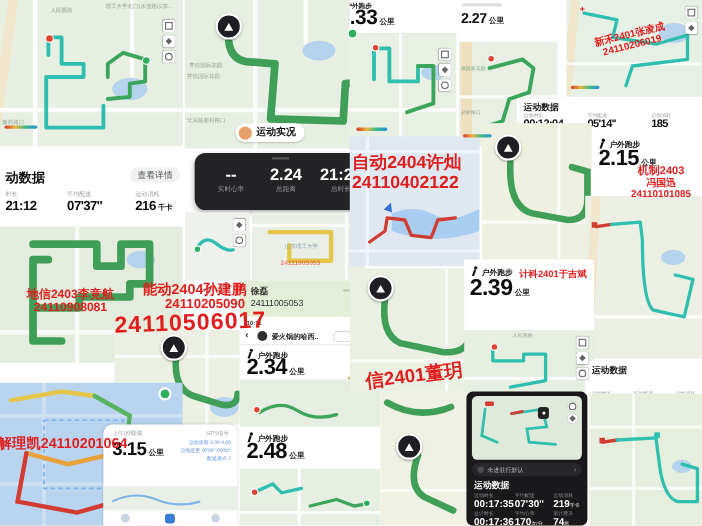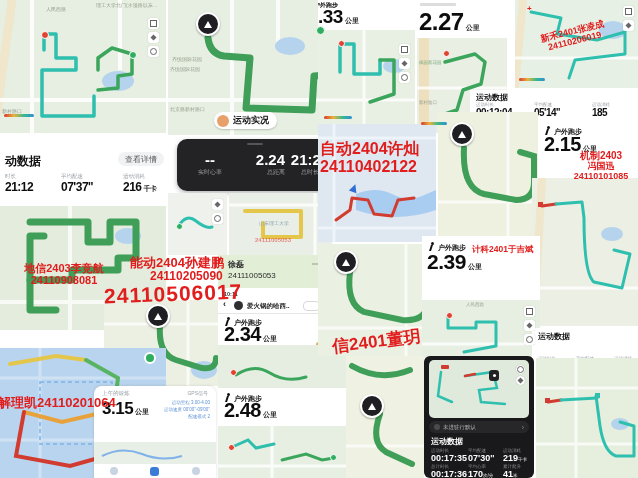--- a/index.html
+++ b/index.html
@@ -162,21 +162,21 @@
   </div>
 </div>
 
 <div class="tile" style="left:177px;top:139px;width:155px;height:52px;background:#232326;border-radius:10px;box-shadow:0 2px 5px rgba(0,0,0,.3)">
   <span class="abs" style="left:70px;top:4px;width:16px;height:2px;background:#555;border-radius:1px"></span>
   <div class="abs stat3" style="left:8px;top:12px;width:150px">
     <div style="width:50px;text-align:center">
       <div style="font-size:15px;font-weight:800;color:#fff">--</div>
       <div style="font-size:6px;color:#9a9aa0">实时心率</div>
     </div>
-    <div style="width:50px;text-align:right">
+    <div style="width:50px;text-align:center">
       <div style="font-size:15px;font-weight:800;color:#fff">2.24</div>
       <div style="font-size:6px;color:#9a9aa0">总距离</div>
     </div>
     <div style="width:50px;text-align:center">
       <div style="font-size:15px;font-weight:800;color:#fff">21:24</div>
       <div style="font-size:6px;color:#9a9aa0">总时长</div>
     </div>
   </div>
 </div>
 
@@ -282,21 +282,21 @@
           <i class="cir"></i>
         </span>
     </div>
     <span class="grad" style="left:6px;top:86px;width:28px"></span>
   </div>
 </div>
 
 <div class="tile" style="left:417px;top:0;width:90px;height:133px;background:#fff">
   <span class="abs" style="left:3px;top:3px;width:36px;height:3px;background:#ddd;border-radius:1px"></span>
   <div class="abs" style="left:2px;top:8px">
-    <span class="num" style="font-size:24px">2.27</span><span class="unit">公里</span>
+    <span class="num" style="font-size:13px">2.27</span><span class="unit">公里</span>
   </div>
   <div class="abs" style="left:0;top:38px;width:90px;height:95px;background:#e9efe2">
     <svg width="90" height="95" viewBox="0 0 90 95">
       <path d="M7,0 V95" stroke="#eedfbe" stroke-width="10" fill="none"></path>
       <path d="M0,50 H90" stroke="#ffffff" stroke-width="3" fill="none" opacity=".8"></path>
       <path d="M28,24 l30,-8 l10,8 l-4,22 l-18,6 l-6,20 l-12,4" stroke="#3ba55c" stroke-width="3.5" fill="none" stroke-linecap="round" stroke-linejoin="round"></path>
     </svg>
     <span class="dot" style="left:26px;top:12px;width:5px;height:5px;background:#e0432f;border:1px solid #fff"></span>
     <span class="maplabel" style="left:2px;top:22px;font-size:4.5px;color:#7fae83">枫园新花园</span>
     <span class="maplabel" style="left:2px;top:62px;font-size:4.5px">新村路口</span>
@@ -491,21 +491,21 @@
     <div style="width:37px">
       <div style="font-size:4.5px;color:#8b8b90">总计时长</div>
       <div style="font-size:9px;font-weight:800;color:#fff">00:17:36</div>
     </div>
     <div style="width:35px">
       <div style="font-size:4.5px;color:#8b8b90">平均心率</div>
       <div style="font-size:9px;font-weight:800;color:#fff"><span>170</span><span style="font-size:4.5px;color:#bbb">次/分</span></div>
     </div>
     <div style="width:28px">
       <div style="font-size:4.5px;color:#8b8b90">累计爬升</div>
-      <div style="font-size:9px;font-weight:800;color:#fff"><span>41</span><span style="font-size:4.5px;color:#bbb">米</span></div>
+      <div style="font-size:9px;font-weight:800;color:#fff"><span>74</span><span style="font-size:4.5px;color:#bbb">米</span></div>
     </div>
   </div>
 </div>
 
 <div class="tile" style="left:532px;top:328px;width:106px;height:30px;background:#fff">
   <span class="abs" style="left:6px;top:3px;font-size:8px;font-weight:700">运动数据</span>
   <div class="abs stat3" style="left:6px;top:18px;width:100px">
     <div style="width:38px" class="lbl"><span style="font-size:4.5px">运动时长</span></div>
     <div style="width:38px" class="lbl"><span style="font-size:4.5px">平均配速</span></div>
     <div style="width:24px" class="lbl"><span style="font-size:4.5px">运动消耗</span></div>

